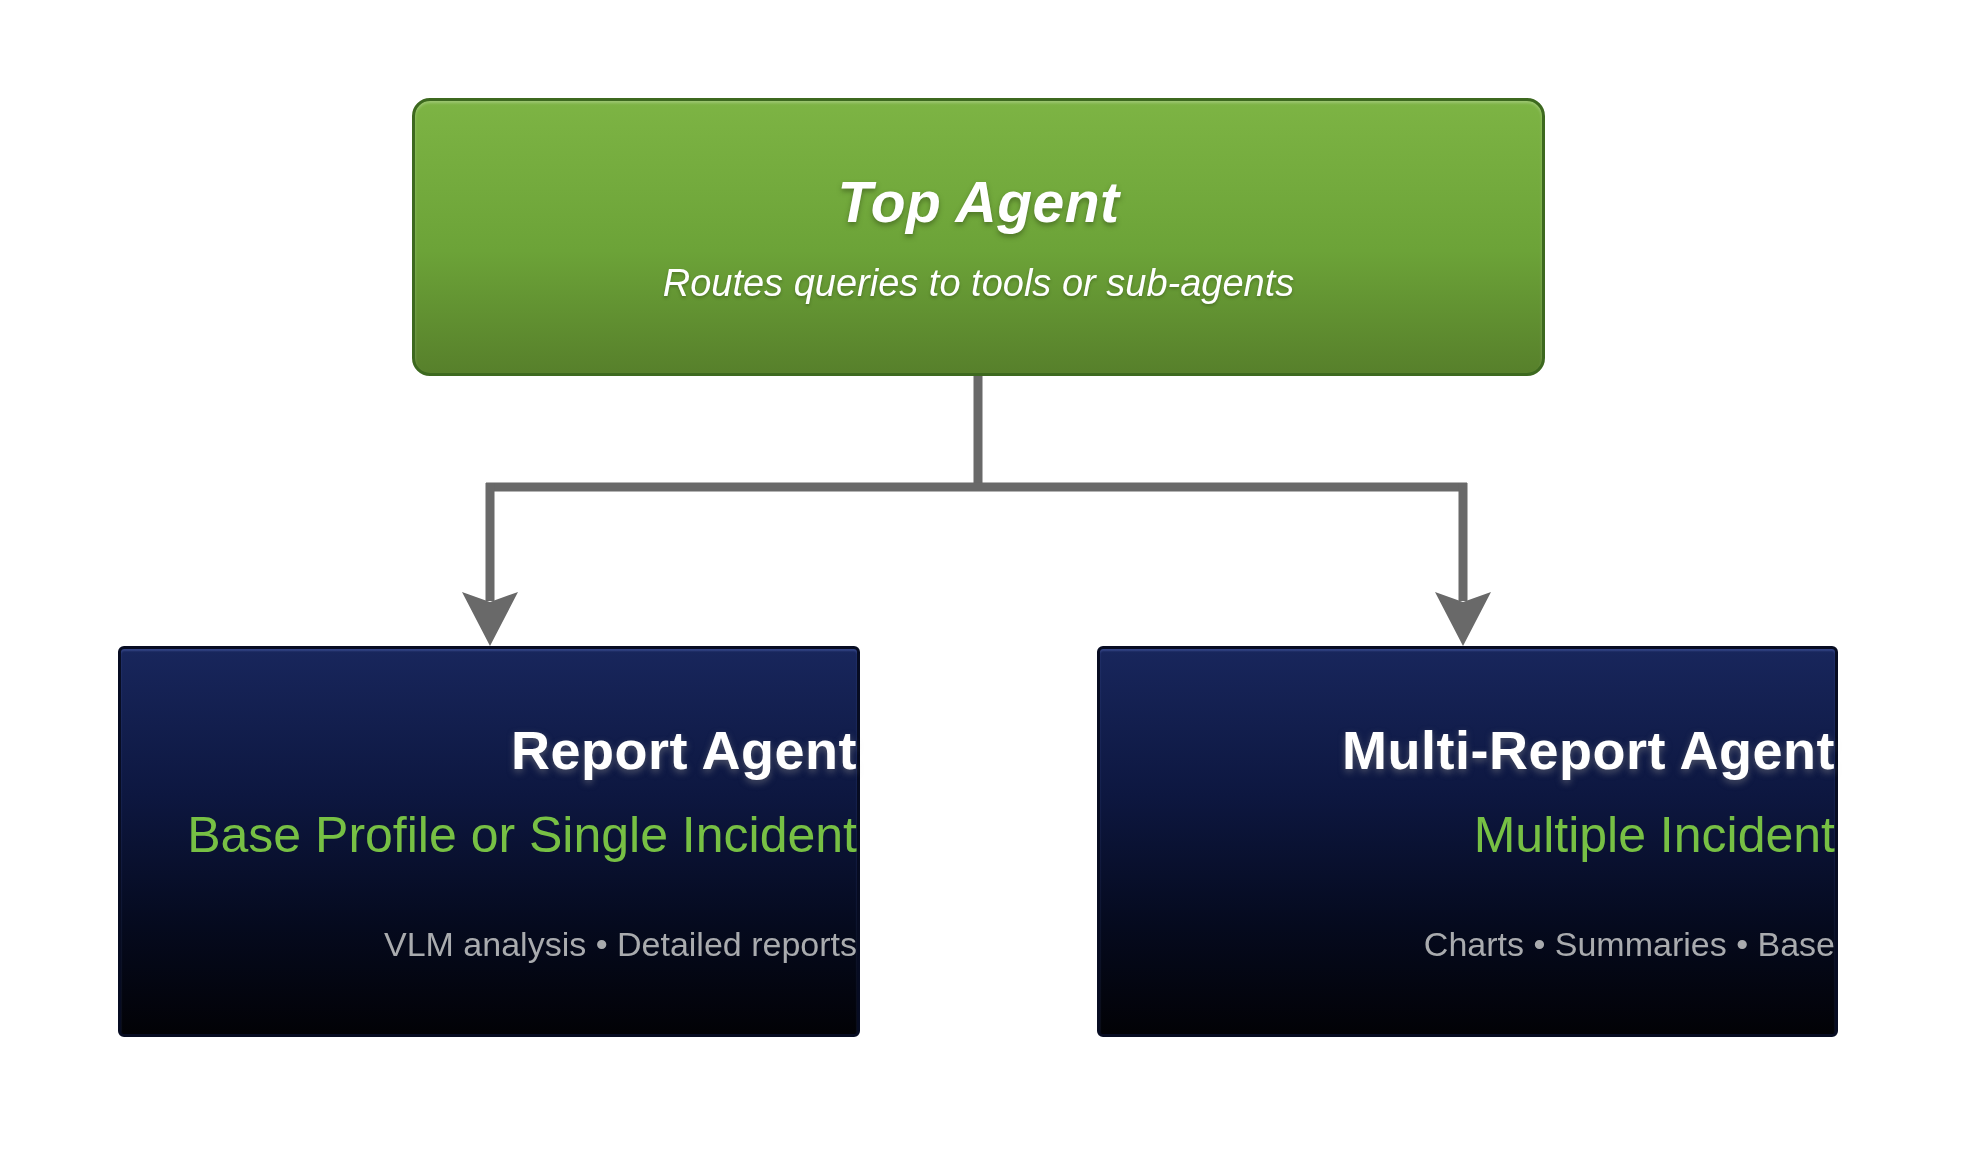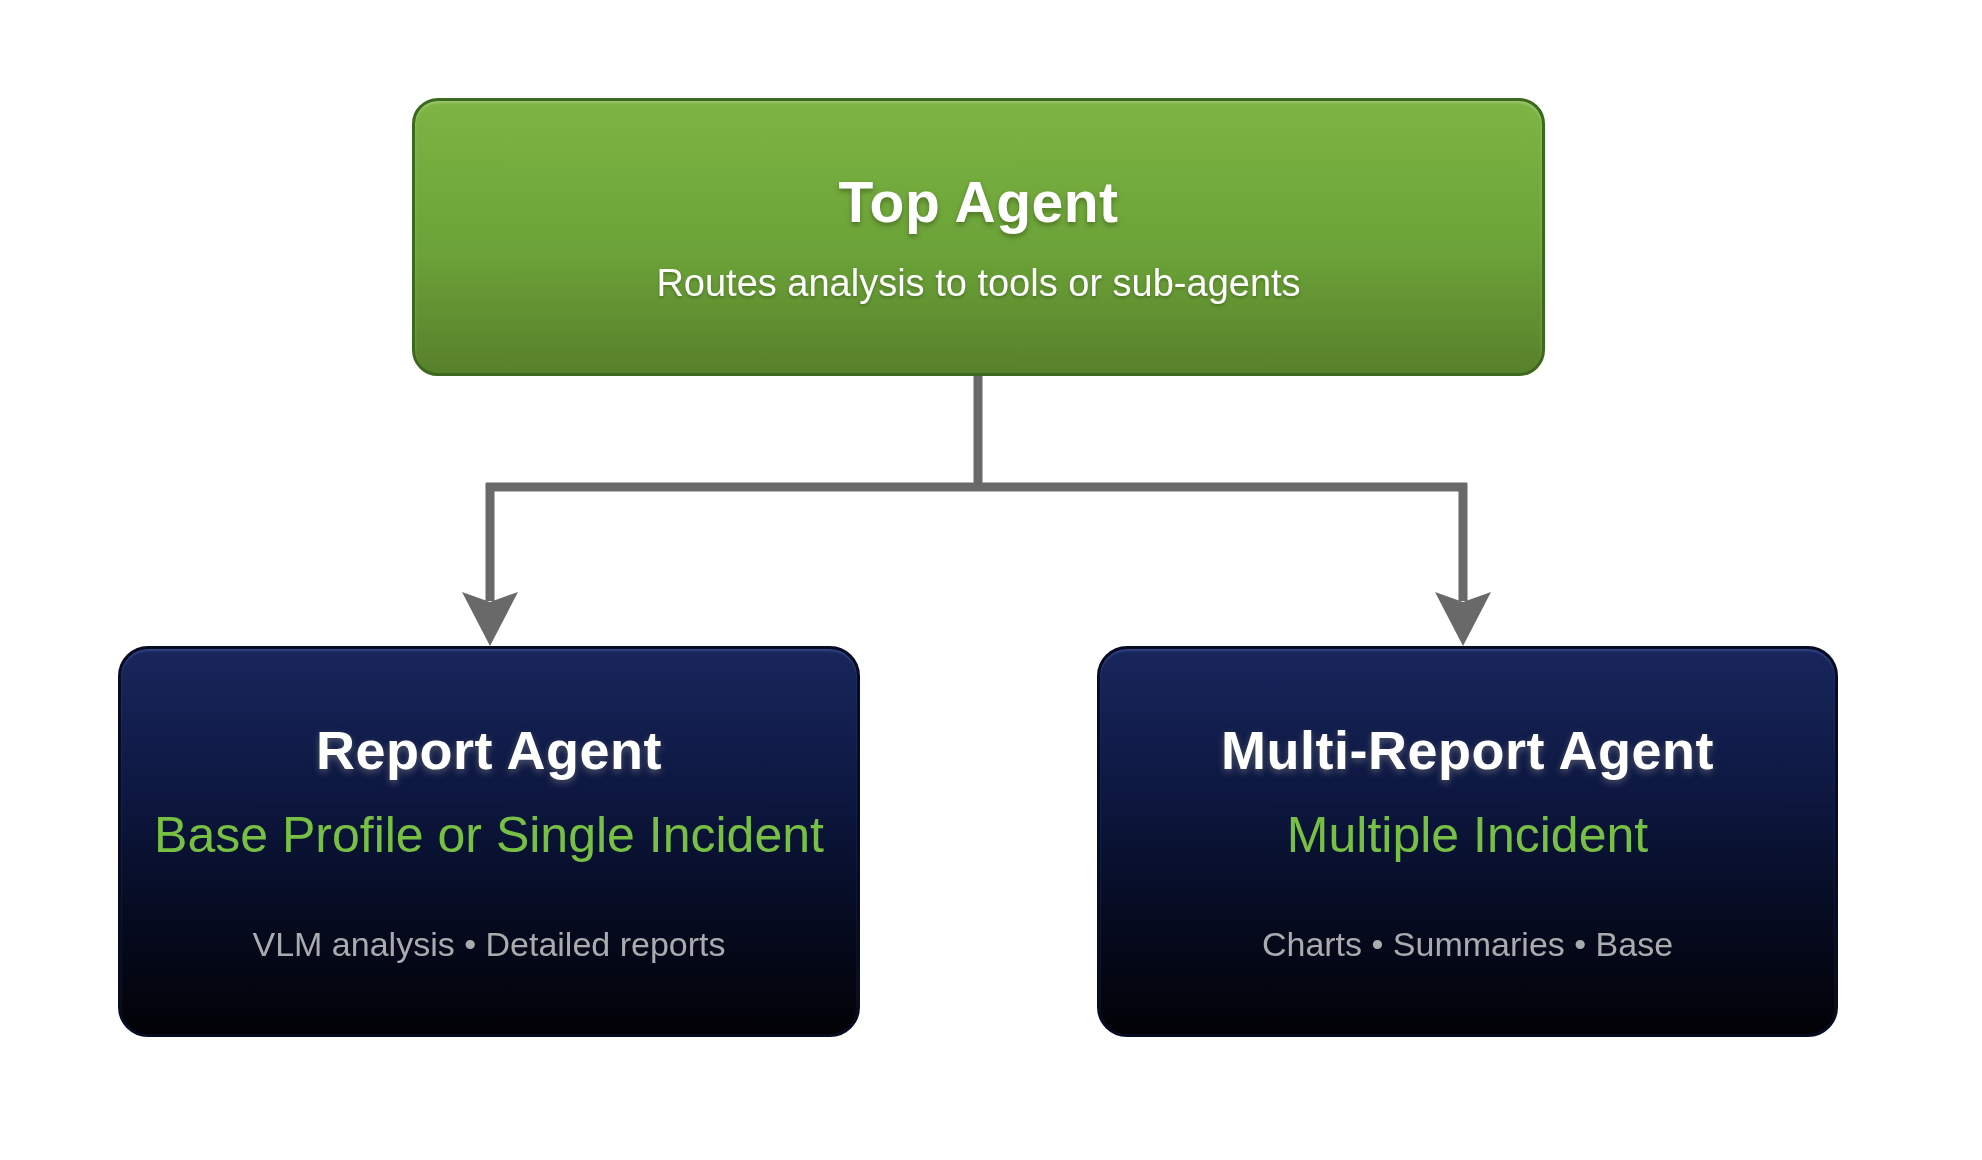--- a/index.html
+++ b/index.html
@@ -14,39 +14,41 @@
     position:absolute;box-sizing:border-box;
     display:flex;flex-direction:column;align-items:center;justify-content:center;
     text-align:center;
   }
   .node h1,.node h2,.node p{margin:0;}
 
   .green-node{
     left:412px;top:98px;width:1133px;height:278px;
     background:linear-gradient(180deg,var(--top-node-gradient-top) 0%, #6ca338 55%, var(--top-node-gradient-bottom) 100%);
     border:3px solid var(--top-node-border);
-    border-radius:26px;
+    border-radius:18px;
     box-shadow:inset 0 2px 3px rgba(255,255,255,.25);
+    font-style:italic;
   }
   .green-node h1{
     font-size:57px;font-weight:bold;color:#ffffff;
     margin-bottom:27px;letter-spacing:.5px;
     text-shadow:0 3px 5px rgba(45,70,20,.5);
   }
   .green-node p{
     font-size:38px;color:#ffffff;
     text-shadow:0 2px 3px rgba(45,70,20,.4);
   }
 
   .dark-node{
     top:646px;width:742px;height:391px;
     background:linear-gradient(180deg,var(--sub-node-gradient-top) 0%, #0d1740 38%, #050a1e 72%, var(--sub-node-gradient-bottom) 100%);
     border:3px solid var(--sub-node-border);
-    border-radius:30px;
+    border-radius:6px;
     box-shadow:inset 0 2px 2px rgba(110,130,220,.32);
+    align-items:flex-end;
   }
   .dark-node.left{left:118px;}
   .dark-node.right{left:1097px;width:741px;}
   .dark-node h2{
     font-size:54px;font-weight:bold;color:#ffffff;
     margin-bottom:25px;letter-spacing:.5px;
     text-shadow:0 3px 7px rgba(135,135,135,.55);
   }
   .dark-node .highlight{
     font-size:50px;color:var(--accent-green-text);
@@ -69,21 +71,21 @@
 
     <line x1="490" y1="483" x2="490" y2="601" stroke="var(--connector-gray)" stroke-width="9"></line>
     <polygon points="490,646 462,592 490,602 518,592" fill="var(--connector-gray)"></polygon>
 
     <line x1="1463" y1="483" x2="1463" y2="601" stroke="var(--connector-gray)" stroke-width="9"></line>
     <polygon points="1463,646 1435,592 1463,602 1491,592" fill="var(--connector-gray)"></polygon>
   </svg>
 
   <section class="node green-node">
     <h1>Top Agent</h1>
-    <p>Routes analysis to tools or sub-agents</p>
+    <p>Routes queries to tools or sub-agents</p>
   </section>
 
   <section class="node dark-node left">
     <h2>Report Agent</h2>
     <p class="highlight">Base Profile or Single Incident</p>
     <p class="details">VLM analysis • Detailed reports</p>
   </section>
 
   <section class="node dark-node right">
     <h2>Multi-Report Agent</h2>

